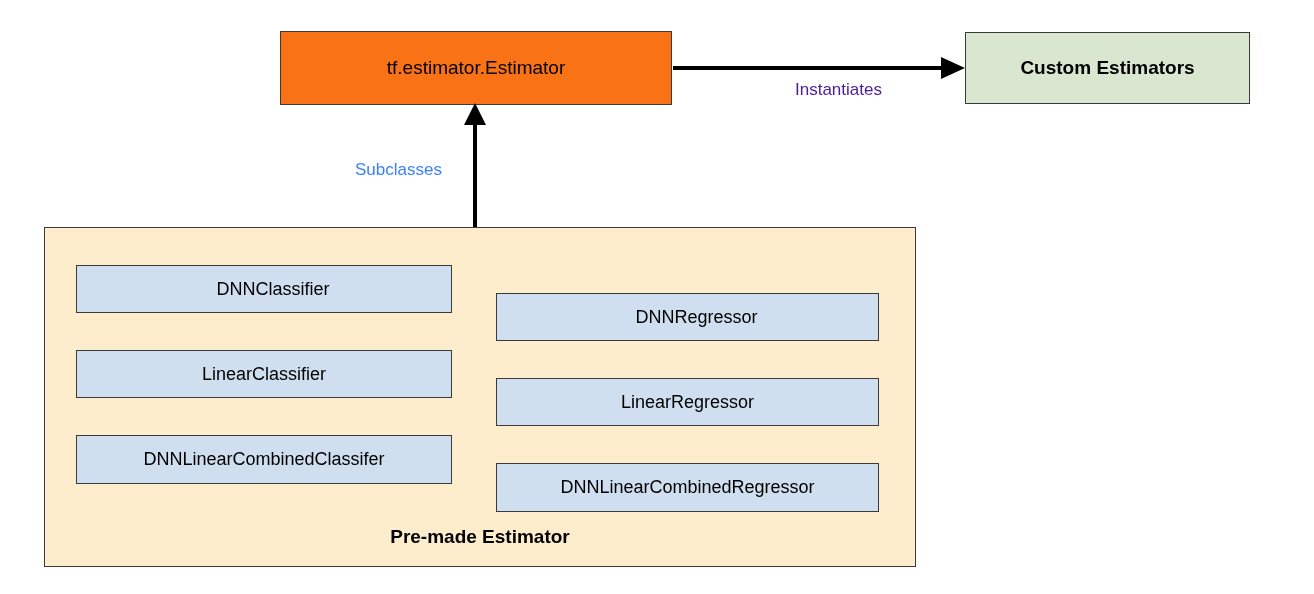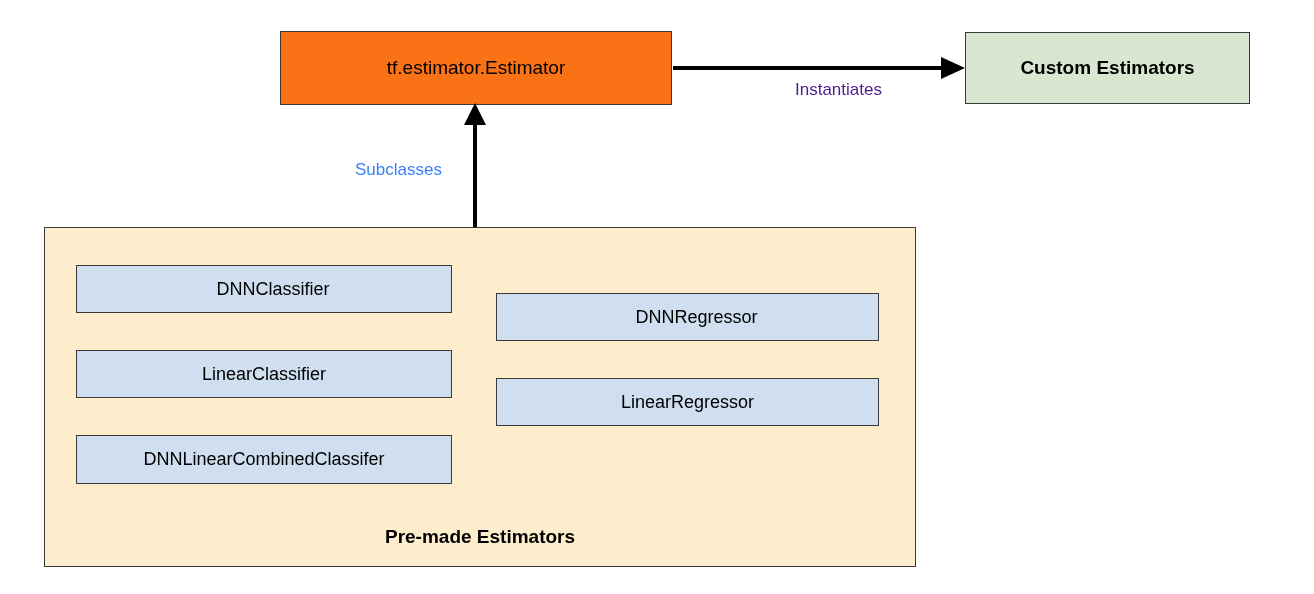--- a/index.html
+++ b/index.html
@@ -172,17 +172,20 @@
     </div>
 
     <div class="leaf col-right row-2">
       <span>LinearRegressor</span>
     </div>
 
     <div class="leaf col-left row-3">
       <span>DNNLinearCombinedClassifer</span>
     </div>
 
+    <div class="leaf col-right row-3">
+      <span>DNNLinearCombinedRegressor</span>
+    </div>
 
-    <div id="premade-title">Pre-made Estimators</div>
+    <div id="premade-title">Pre-made Estimator</div>
   </div>
 
 </div>
 
 </body></html>

